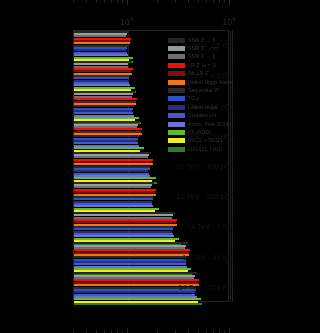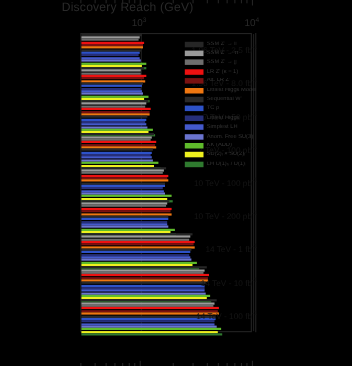--- a/index.html
+++ b/index.html
@@ -46,21 +46,20 @@
   .legtx{font-size:5.2px;color:#343434;margin-left:3px;white-space:nowrap;
          overflow:hidden;line-height:1;}
   .legsep{position:absolute;left:232px;top:30px;width:1px;height:272px;
           background:#232323;}
 </style>
 </head>
 <body>
 
 <div id="stage">
 
-  <div class="title">Discovery Reach (GeV)</div>
 
   <div class="plot" id="plot">
       <div class="vgrid" style="left: 53.5624px;"></div>
       <div class="vgrid" style="left: 156px;"></div>
       <div class="bar" style="left: 0px; top: -0.338889px; width: 54.8774px; background: rgb(38, 38, 38);"></div>
       <div class="bar" style="left: 0px; top: 2.01111px; width: 52.6636px; background: rgb(154, 154, 154);"></div>
       <div class="bar" style="left: 0px; top: 4.36111px; width: 51.7463px; background: rgb(110, 110, 110);"></div>
       <div class="bar" style="left: 0px; top: 6.71111px; width: 56.9863px; background: rgb(238, 17, 17);"></div>
       <div class="bar" style="left: 0px; top: 9.06111px; width: 55.733px; background: rgb(122, 17, 17);"></div>
       <div class="bar" style="left: 0px; top: 11.4111px; width: 56.1547px; background: rgb(239, 119, 17);"></div>

